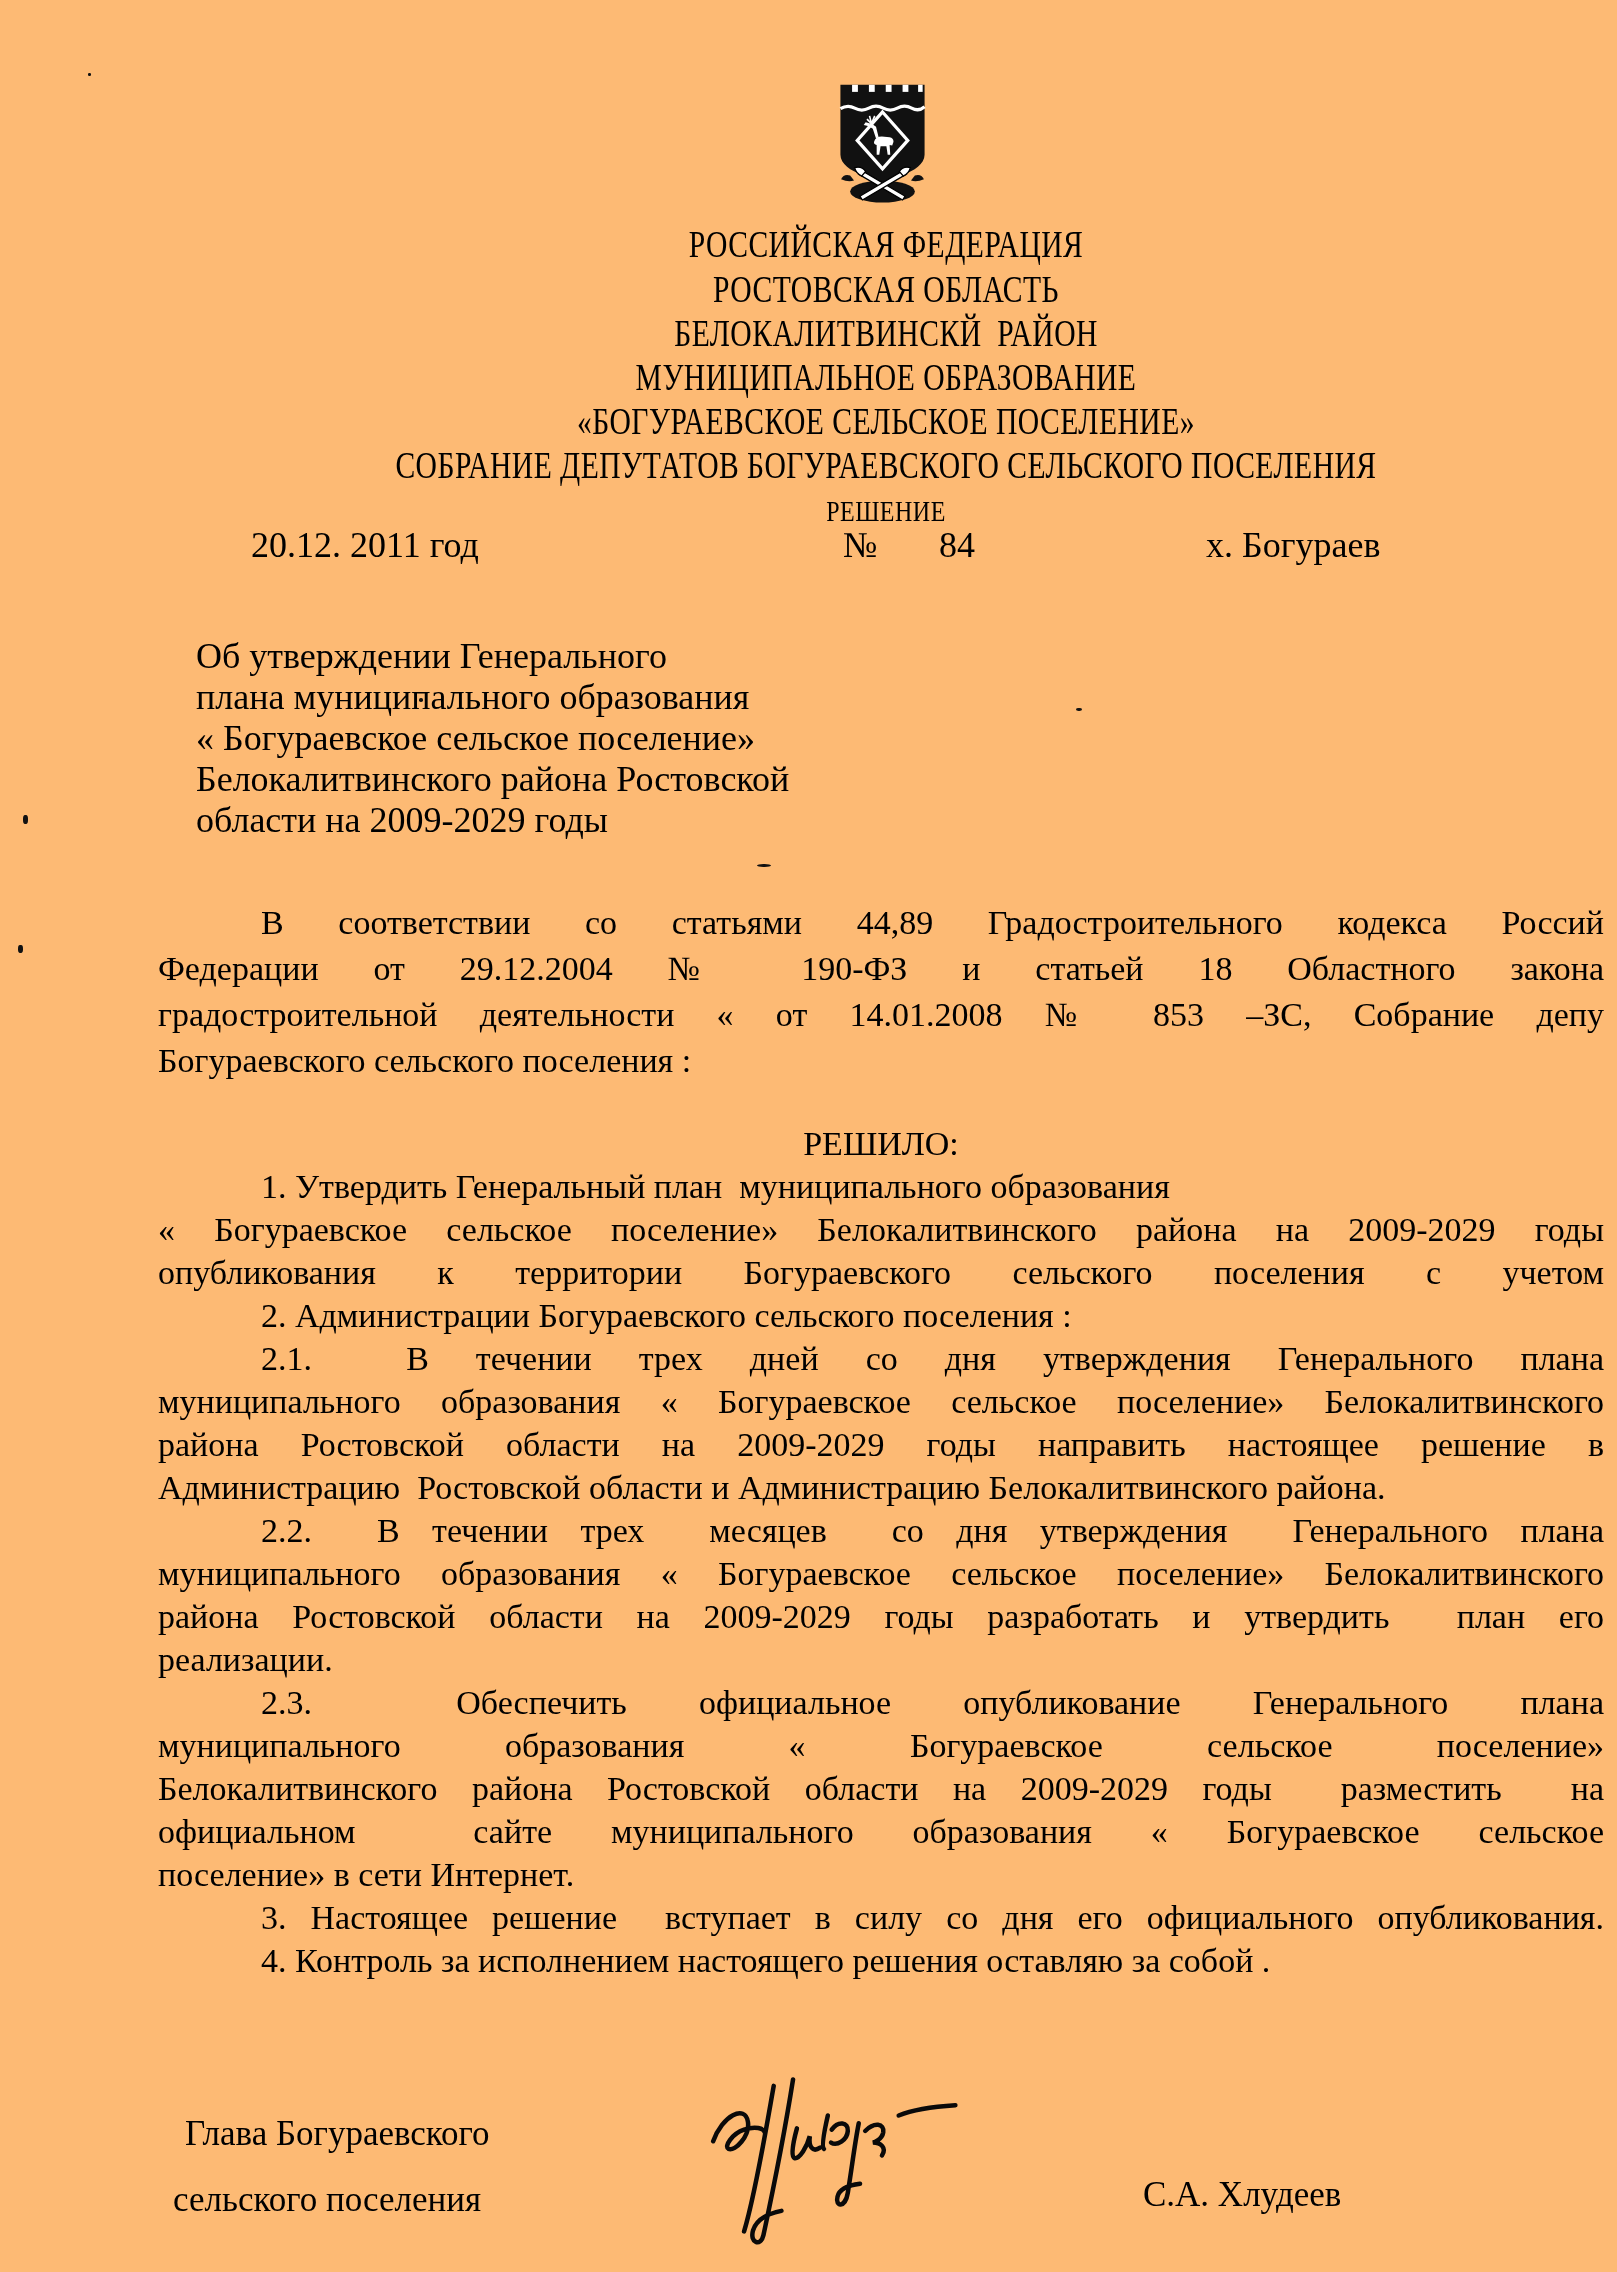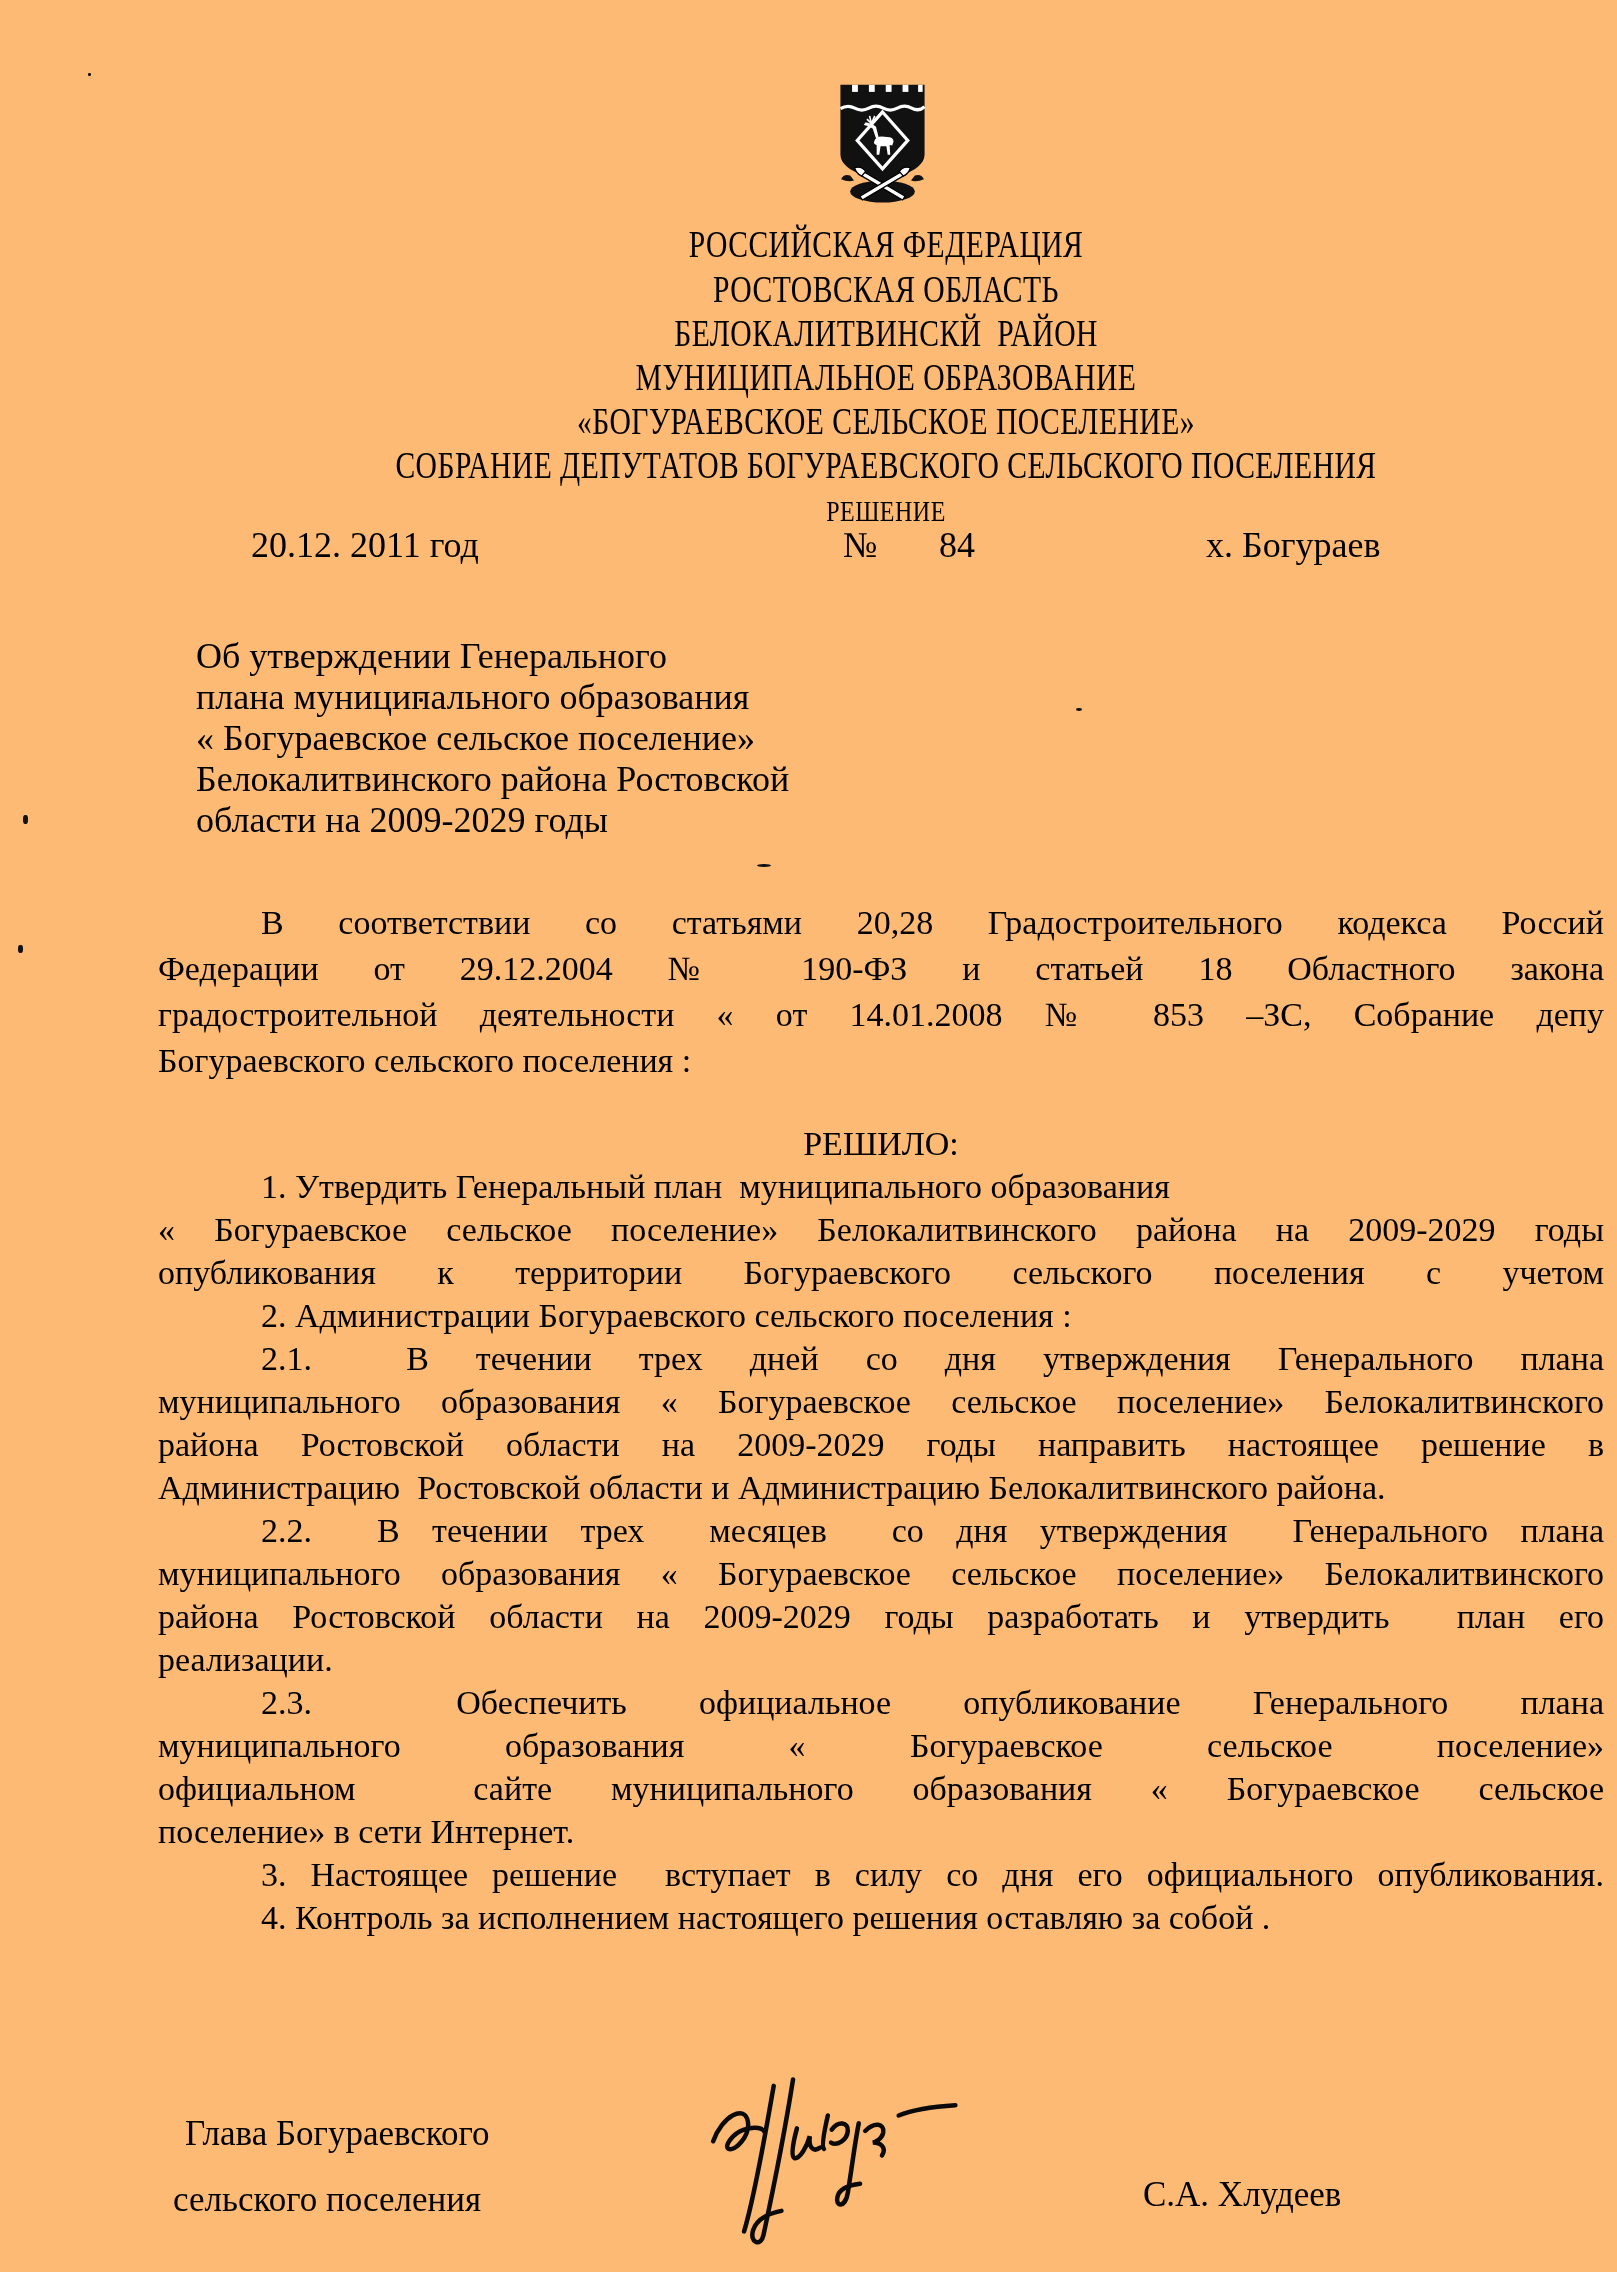--- a/index.html
+++ b/index.html
@@ -81,21 +81,21 @@
 
   <div class="subject">
     <div class="ln">Об утверждении Генерального</div>
     <div class="ln">плана муниципального образования</div>
     <div class="ln">« Богураевское сельское поселение»</div>
     <div class="ln">Белокалитвинского района Ростовской</div>
     <div class="ln">области на 2009-2029 годы</div>
   </div>
 
   <div class="para preamble" style="top:900px">
-    <div class="ln j ind">В соответствии со статьями 20,28 Градостроительного кодекса Россий</div>
+    <div class="ln j ind">В соответствии со статьями 44,89 Градостроительного кодекса Россий</div>
     <div class="ln j">Федерации от 29.12.2004 № 190-ФЗ и статьей 18 Областного закона</div>
     <div class="ln j">градостроительной деятельности « от 14.01.2008 № 853 –ЗС, Собрание депу</div>
     <div class="ln">Богураевского сельского поселения :</div>
   </div>
 
   <div class="para" style="top:1122px">
     <div class="ln c">РЕШИЛО:</div>
     <div class="ln ind">1. Утвердить Генеральный план&nbsp; муниципального образования</div>
     <div class="ln j">« Богураевское сельское поселение» Белокалитвинского района на 2009-2029 годы</div>
     <div class="ln j">опубликования к территории Богураевского сельского поселения с учетом</div>
@@ -103,20 +103,21 @@
     <div class="ln j ind">2.1.&nbsp; В течении трех дней со дня утверждения Генерального плана</div>
     <div class="ln j">муниципального образования « Богураевское сельское поселение» Белокалитвинского</div>
     <div class="ln j">района Ростовской области на 2009-2029 годы направить настоящее решение в</div>
     <div class="ln">Администрацию&nbsp; Ростовской области и Администрацию Белокалитвинского района.</div>
     <div class="ln j ind">2.2.&nbsp; В течении трех&nbsp; месяцев&nbsp; со дня утверждения&nbsp; Генерального плана</div>
     <div class="ln j">муниципального образования « Богураевское сельское поселение» Белокалитвинского</div>
     <div class="ln j">района Ростовской области на 2009-2029 годы разработать и утвердить&nbsp; план его</div>
     <div class="ln">реализации.</div>
     <div class="ln j ind">2.3.&nbsp; Обеспечить официальное опубликование Генерального плана</div>
     <div class="ln j">муниципального образования « Богураевское сельское поселение»</div>
+    <div class="ln j">Белокалитвинского района Ростовской области на 2009-2029 годы&nbsp; разместить&nbsp; на</div>
     <div class="ln j">официальном&nbsp; сайте муниципального образования « Богураевское сельское</div>
     <div class="ln">поселение» в сети Интернет.</div>
     <div class="ln j ind">3. Настоящее решение&nbsp; вступает в силу со дня его официального опубликования.</div>
     <div class="ln ind">4. Контроль за исполнением настоящего решения оставляю за собой .</div>
   </div>
 
   <div class="sig-label" style="left:185px;top:2114px">Глава Богураевского</div>
   <div class="sig-label" style="left:173px;top:2180px">сельского поселения</div>
 
   <svg class="sig-svg" viewBox="0 0 430 330" aria-hidden="true">

